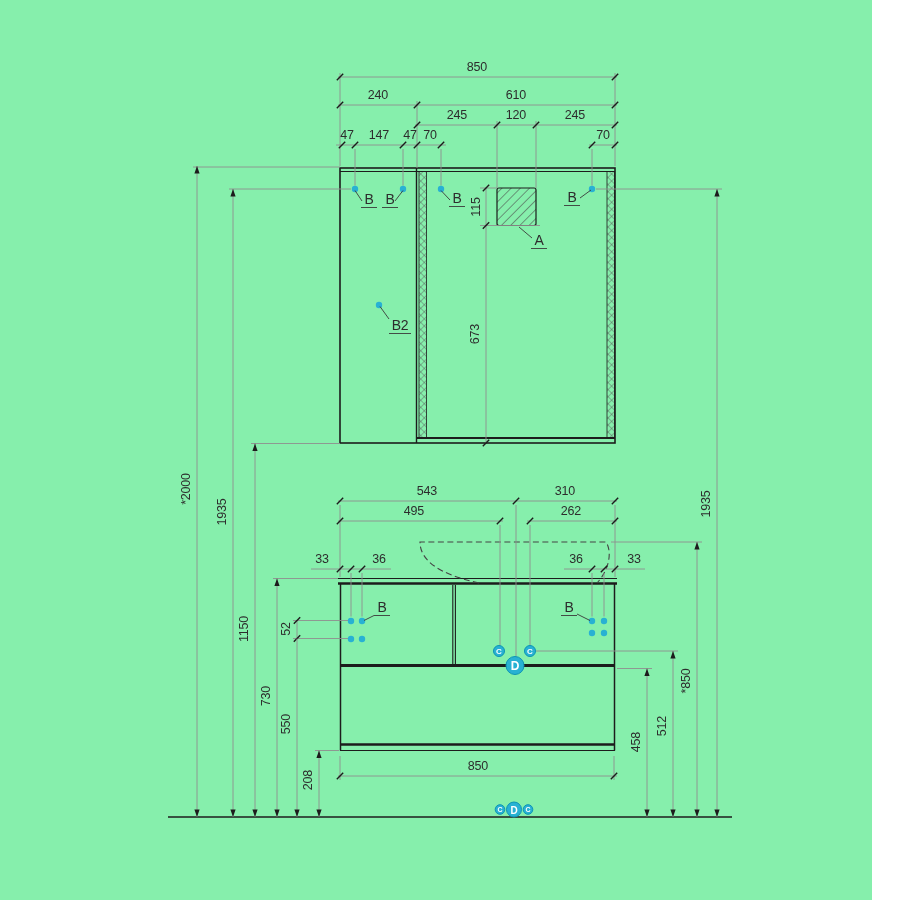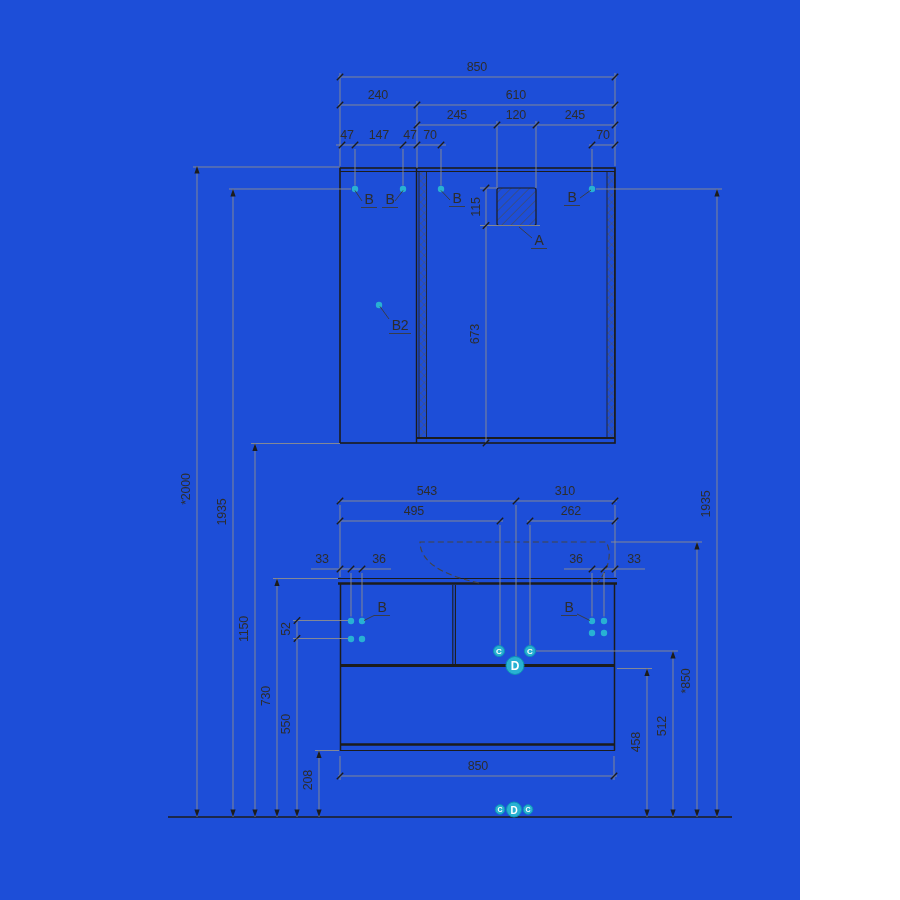--- a/index.html
+++ b/index.html
@@ -1,16 +1,16 @@
 <!DOCTYPE html>
 <html><head>
 <meta charset="utf-8">
 <style>
   html,body{margin:0;padding:0;background:#ffffff;}
-  .canvas{position:relative;width:800px;height:900px;background:#1d4ed8;overflow:hidden;text-decoration:underline;}
+  .canvas{position:relative;width:872px;height:900px;background:#86efac;overflow:hidden;text-decoration:underline;}
   svg{display:block;}
   svg text{font-family:"Liberation Sans","DejaVu Sans",sans-serif;fill:#2d2d2d;letter-spacing:-0.2px;}
   .dimtxt{font-size:12.5px;}
   .lbltxt{font-size:14px;}
   .ctxt{font-size:8px;font-weight:bold;fill:#ffffff;letter-spacing:0;}
   .dtxt{font-size:12px;font-weight:bold;fill:#ffffff;letter-spacing:0;}
   .ctxt2{font-size:7px;font-weight:bold;fill:#ffffff;letter-spacing:0;}
   .dtxt2{font-size:10px;font-weight:bold;fill:#ffffff;letter-spacing:0;}
   .struct{stroke:#1c1c1c;fill:none;}
   .dim{stroke:#8e8e8e;stroke-width:0.9;fill:none;}

